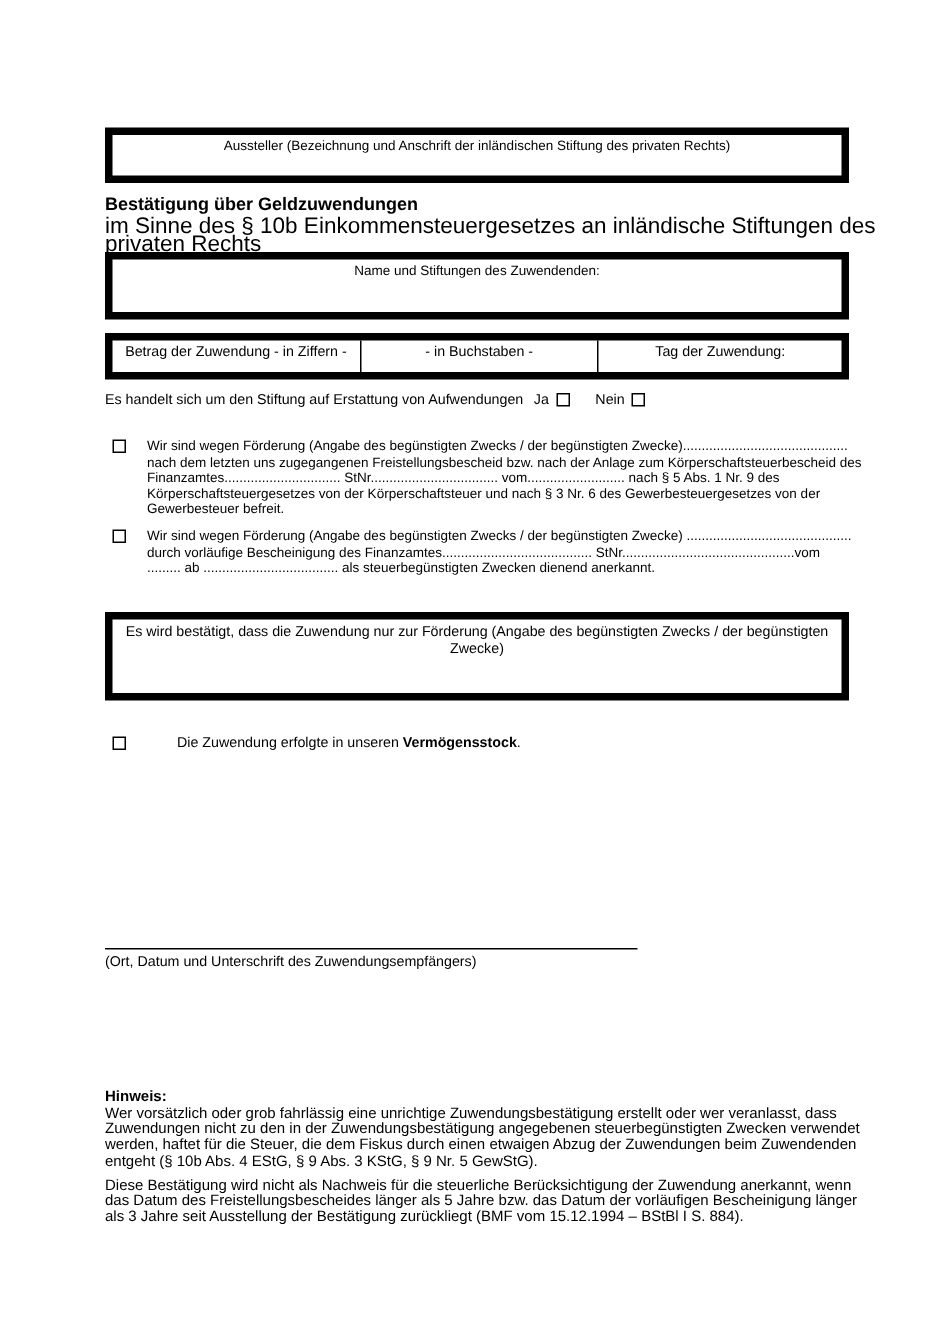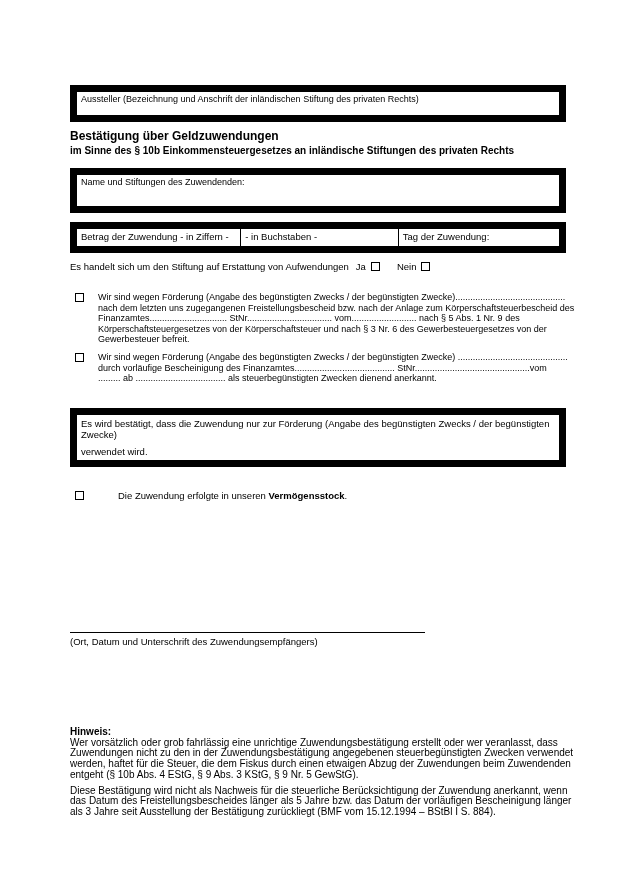--- a/index.html
+++ b/index.html
@@ -7,25 +7,25 @@
   .page {
     position:relative;
     width:630px; height:891px;
     background:#ffffff;
     font-family:"Liberation Sans", sans-serif;
     color:#000;
     margin:0 auto;
     overflow:hidden;
   }
   .abs { position:absolute; }
-  .box { border:7px solid #000000; background:#fff; }
+  .box { border:5px solid #000000; background:#fff;text-align:center; }
   .lbl9  { font-size:9px;  line-height:11px; }
   .txt95 { font-size:9.5px; line-height:11px; }
   .title { font-size:12px; font-weight:bold; line-height:14px; }
-  .subtitle { font-size:10px; line-height:12px;font-weight:bold; }
+  .subtitle { font-size:15px; line-height:12px; }
   .paratxt { font-size:9px; line-height:10.5px; white-space:pre; }
   .cb {
     display:inline-block; width:9px; height:9px;
     border:1px solid #000; background:#fff; vertical-align:middle;
   }
   .amount-table { display:flex; }
   .amount-table .cell { padding:2px 4px; font-size:9.5px; }
   .amount-table .cell + .cell { border-left:1px solid #000; }
   .waiver-row { display:flex; align-items:center; font-size:9.5px; }
   .confirm-box {
@@ -82,21 +82,20 @@
 Körperschaftsteuergesetzes von der Körperschaftsteuer und nach § 3 Nr. 6 des Gewerbesteuergesetzes von der
 Gewerbesteuer befreit.</div>
 
   <span class="cb abs" style="left:75px; top:353px;"></span>
   <div class="abs paratxt" style="left:98px; top:352px;">Wir sind wegen Förderung (Angabe des begünstigten Zwecks / der begünstigten Zwecke) ............................................
 durch vorläufige Bescheinigung des Finanzamtes........................................ StNr..............................................vom
 ......... ab .................................... als steuerbegünstigten Zwecken dienend anerkannt.</div>
 
   <div class="abs box confirm-box" style="left:70px; top:408px; width:496px; height:59px;">
     <div>Es wird bestätigt, dass die Zuwendung nur zur Förderung (Angabe des begünstigten Zwecks / der begünstigten Zwecke)</div>
-    <div>verwendet wird.</div>
   </div>
 
   <span class="cb abs" style="left:75px; top:491px;"></span>
   <div class="abs txt95" style="left:118px; top:490px;"><span>Die Zuwendung erfolgte in unseren </span><span class="bold">Vermögensstock</span><span>.</span></div>
 
   <div class="abs sig-line" style="left:70px; top:632px; width:355px;"></div>
   <div class="abs txt95" style="left:70px; top:636px;">(Ort, Datum und Unterschrift des Zuwendungsempfängers)</div>
 
   <div class="abs notice" style="left:70px; top:727px;">
     <div class="head">Hinweis:</div>

